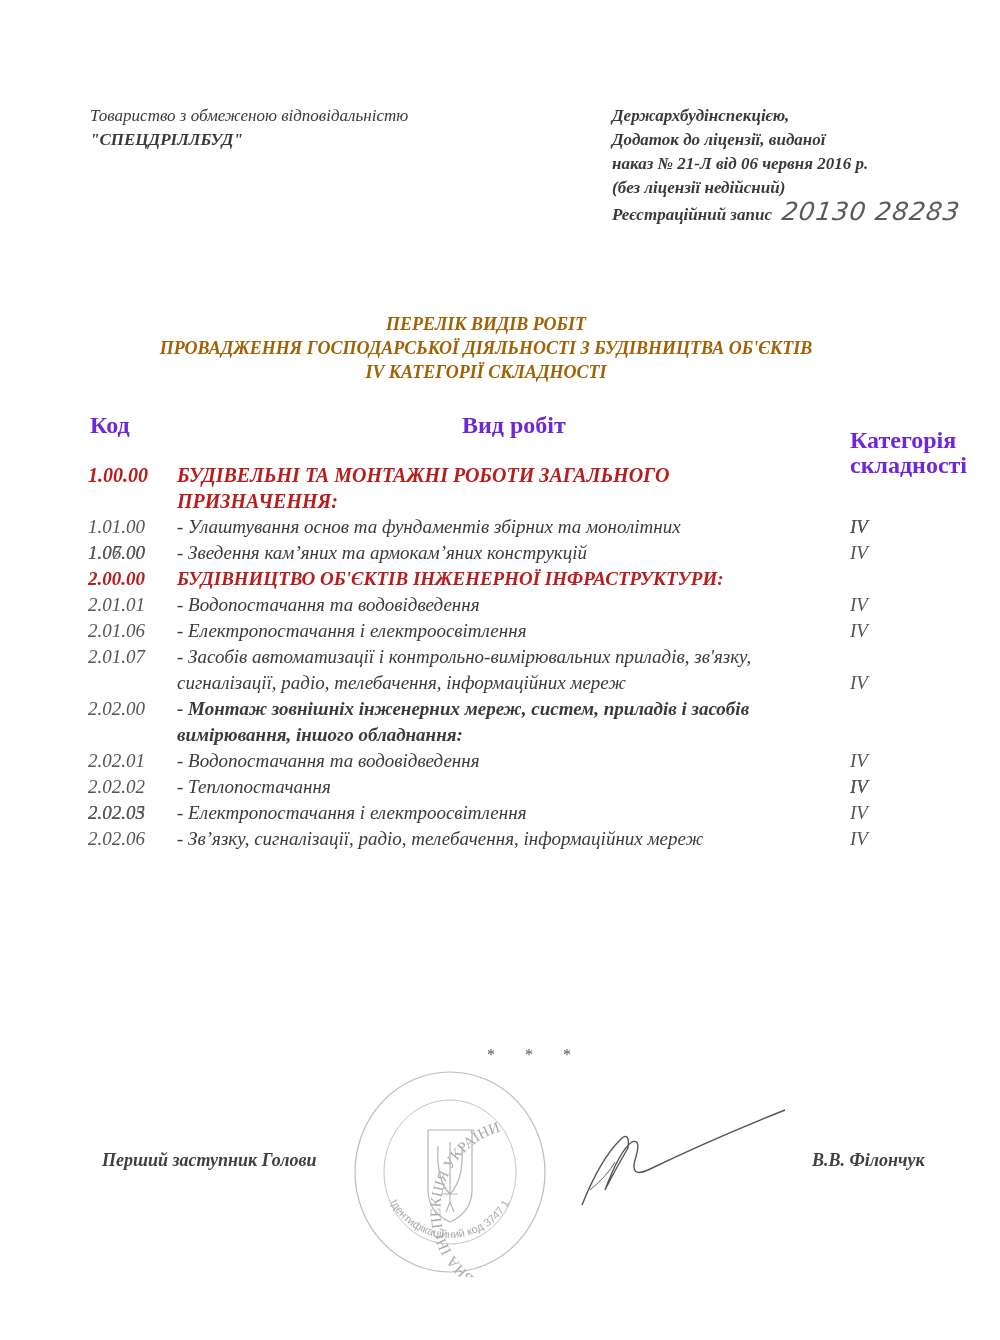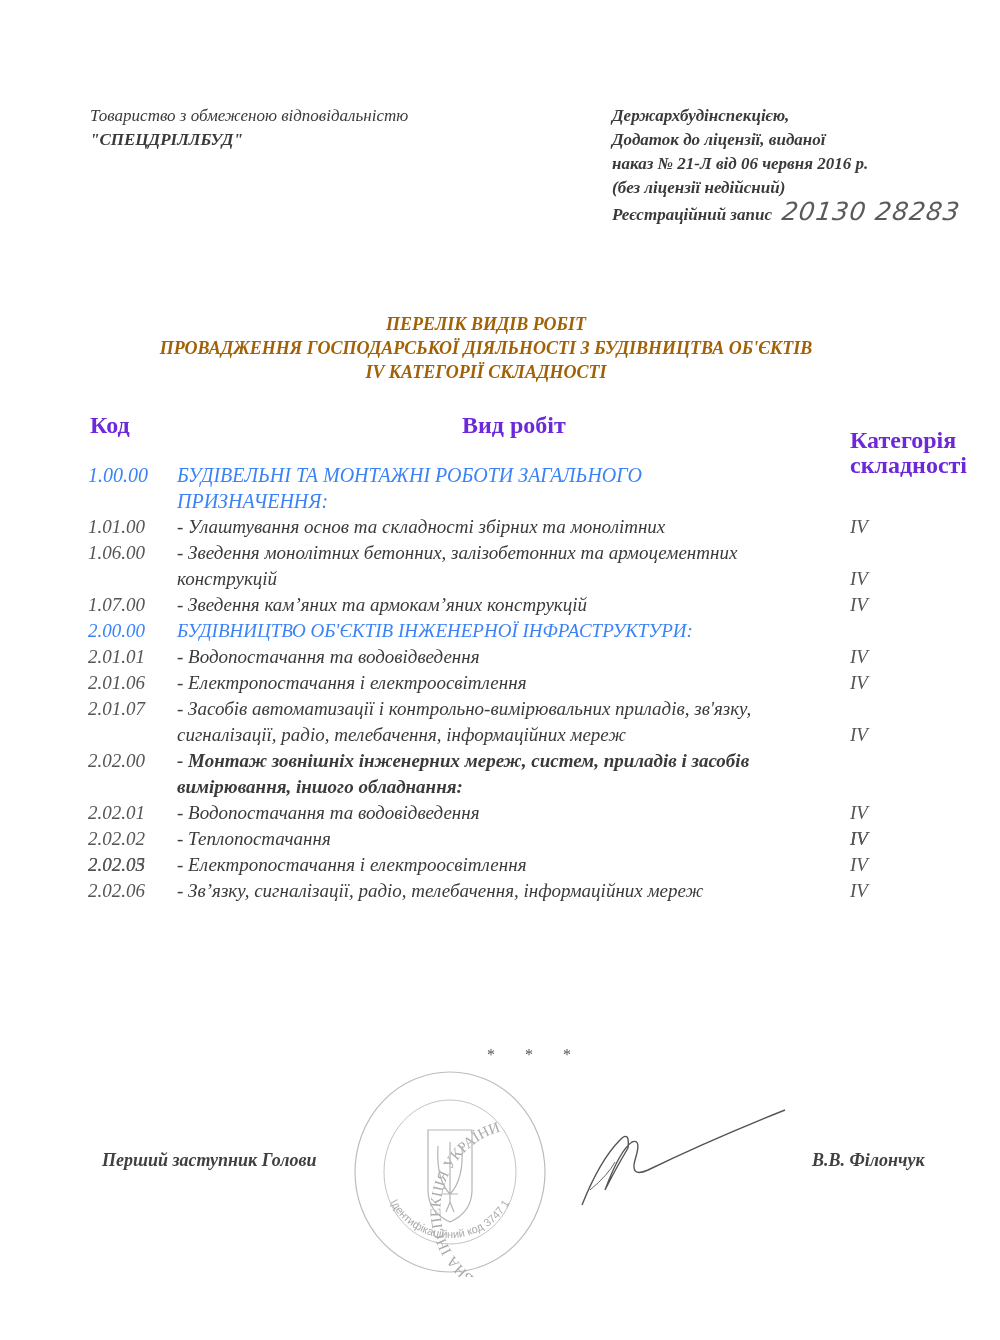--- a/index.html
+++ b/index.html
@@ -32,21 +32,21 @@
   #th-code { left: 90px; top: 412px; }
   #th-work { left: 462px; top: 412px; }
   #th-cat  { left: 850px; top: 428px; line-height: 25px; }
 
   
   #rows { left: 88px; top: 462px; width: 900px; }
   .row { position: relative; font-size: 19px; line-height: 26px; font-style: italic; }
   .row .code { position: absolute; left: 0; top: 0; width: 80px; color: #555; }
   .row .desc { margin-left: 89px; width: 650px; }
   .row .cat { position: absolute; left: 762px; bottom: 0; color: #555; }
-  .row.head .desc, .row.head .code { font-weight: normal; color: #3b82f6; }
+  .row.head .desc, .row.head .code { font-weight: bold; color: #b91c1c; }
   .row.sub .desc { font-weight: bold; }
   .row.big { font-size: 20px; }
 
   
   #stars { left: 487px; top: 1046px; font-size: 16px; letter-spacing: 13px; color: #555; }
 
   
   #sig-title { left: 102px; top: 1150px; font-size: 18px; font-weight: bold; font-style: italic; color: #404040; }
   #sig-name  { left: 812px; top: 1150px; font-size: 18px; font-weight: bold; font-style: italic; color: #404040; }
 
@@ -87,26 +87,25 @@
 </div>
 
 <div id="rows" class="abs">
   <div class="row head big">
     <span class="code">1.00.00</span>
     <div class="desc" style="width:600px">БУДІВЕЛЬНІ ТА МОНТАЖНІ РОБОТИ ЗАГАЛЬНОГО ПРИЗНАЧЕННЯ:</div>
     <span class="cat"></span>
   </div>
   <div class="row">
     <span class="code">1.01.00</span>
-    <div class="desc">- Улаштування основ та складності збірних та монолітних</div>
+    <div class="desc">- Улаштування основ та фундаментів збірних та монолітних</div>
     <span class="cat">IV</span>
   </div>
   <div class="row">
     <span class="code">1.06.00</span>
-    <div class="desc" style="width:660px">- Зведення монолітних бетонних, залізобетонних та армоцементних конструкцій</div>
     <span class="cat">IV</span>
   </div>
   <div class="row">
     <span class="code">1.07.00</span>
     <div class="desc">- Зведення кам’яних та армокам’яних конструкцій</div>
     <span class="cat">IV</span>
   </div>
   <div class="row head">
     <span class="code">2.00.00</span>
     <div class="desc" style="width:720px">БУДІВНИЦТВО ОБ'ЄКТІВ ІНЖЕНЕРНОЇ ІНФРАСТРУКТУРИ:</div>

